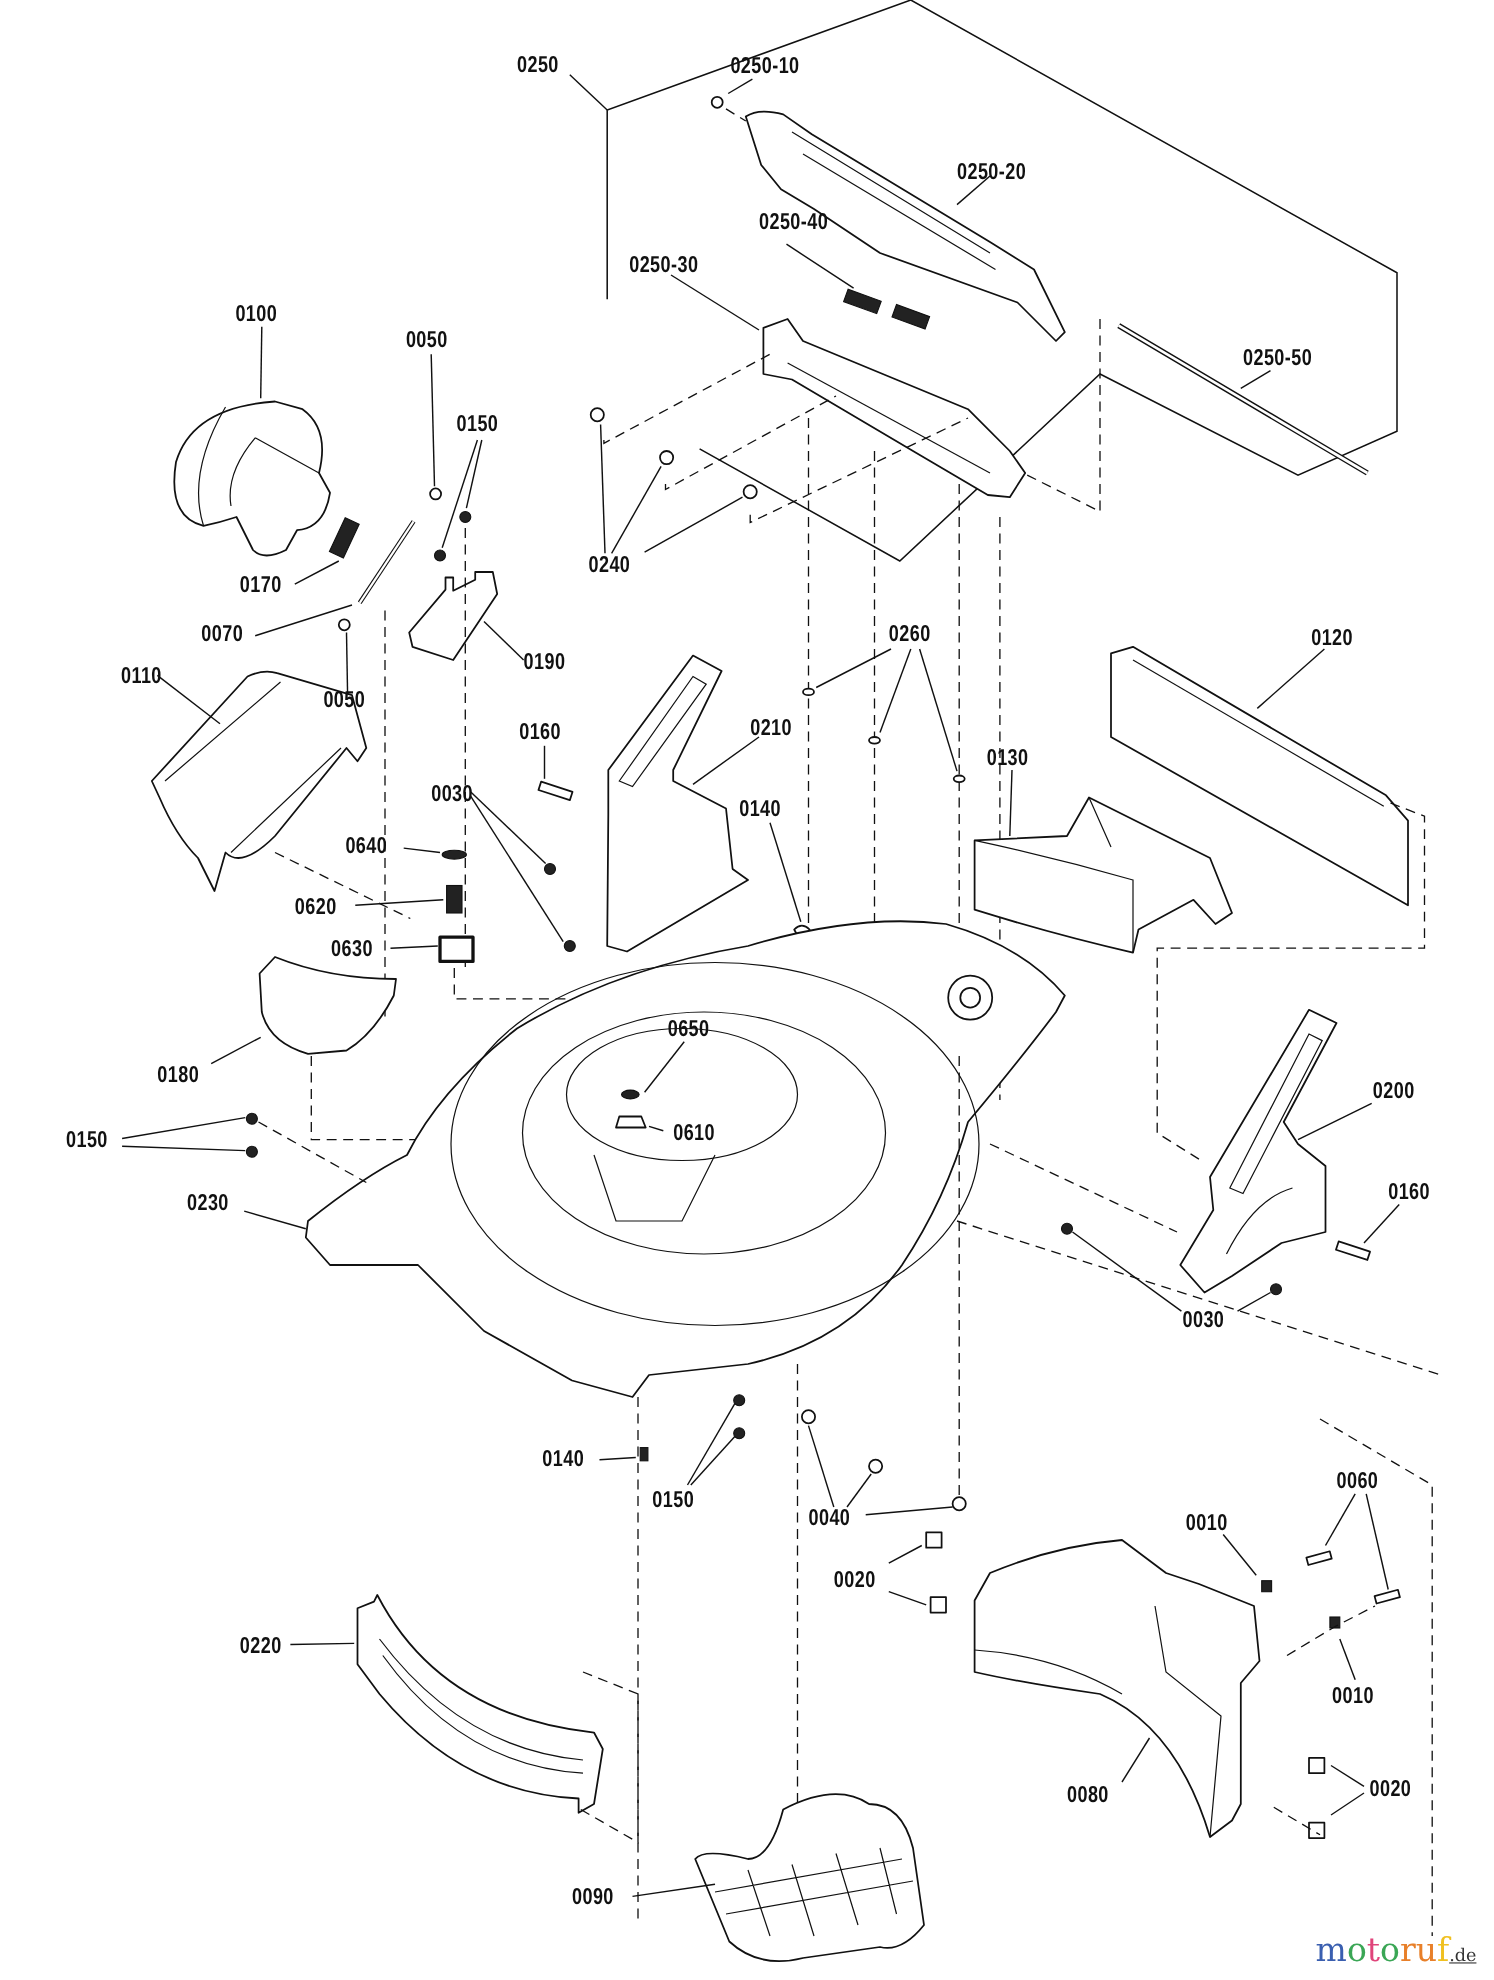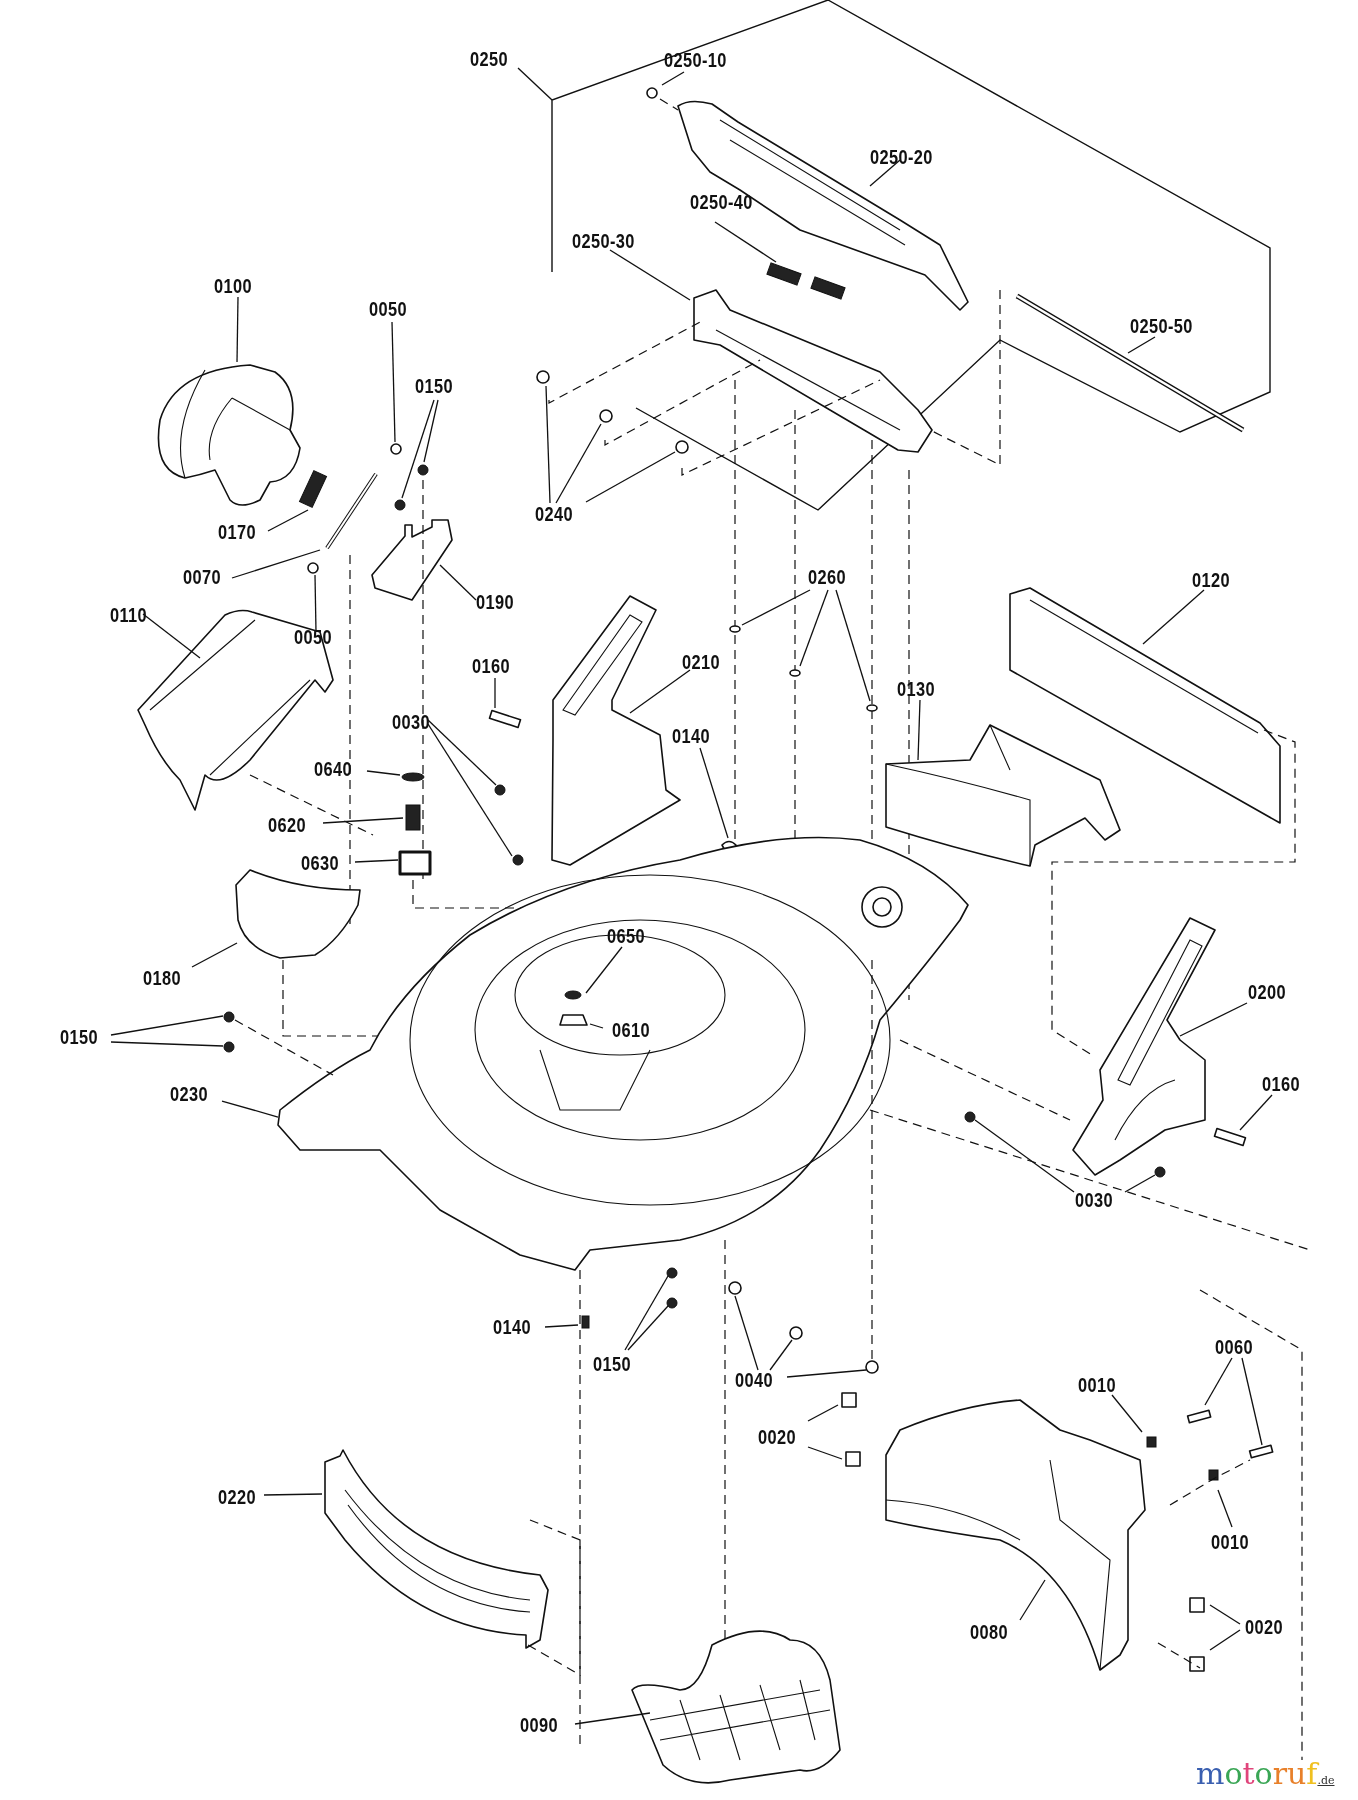--- a/index.html
+++ b/index.html
@@ -7,21 +7,21 @@
   svg#diagram { position:absolute; left:0; top:0; width:1358px; height:1800px; }
   .part { fill:#ffffff; stroke:#111; stroke-width:1.6; stroke-linejoin:round; }
   .part-thin { fill:none; stroke:#111; stroke-width:1.1; }
   .part-dark { fill:#222; stroke:#111; stroke-width:1; }
   .frame { fill:none; stroke:#111; stroke-width:1.4; }
   .leader { stroke:#111; stroke-width:1.3; fill:none; }
   .dash { stroke:#111; stroke-width:1.2; fill:none; stroke-dasharray:9 6; }
   .lbl { position:absolute; font-family:"Liberation Sans", sans-serif; font-weight:bold; font-size:21px; color:#111;
          transform:scaleX(0.78); transform-origin:left top; white-space:nowrap; letter-spacing:0.5px; }
   .watermark { position:absolute; left:1196px; top:1756px; font-family:"DejaVu Serif", serif; font-size:30px; white-space:nowrap; }
-  .watermark .de { font-size:11px; color:#333;text-decoration:underline; }
+  .watermark .de { font-size:16px; color:#333;text-decoration:underline; }
 </style>
 </head>
 <body>
 
 <div id="canvas">
   <svg id="diagram" viewBox="0 0 1358 1800">
 
     <polyline class="frame" points="552,272 552,100 828,0 1270,248 1270,392 1180,432 1000,340 818,510 636,408"></polyline>
     <line class="leader" x1="518" y1="68" x2="552" y2="100"></line>
 

